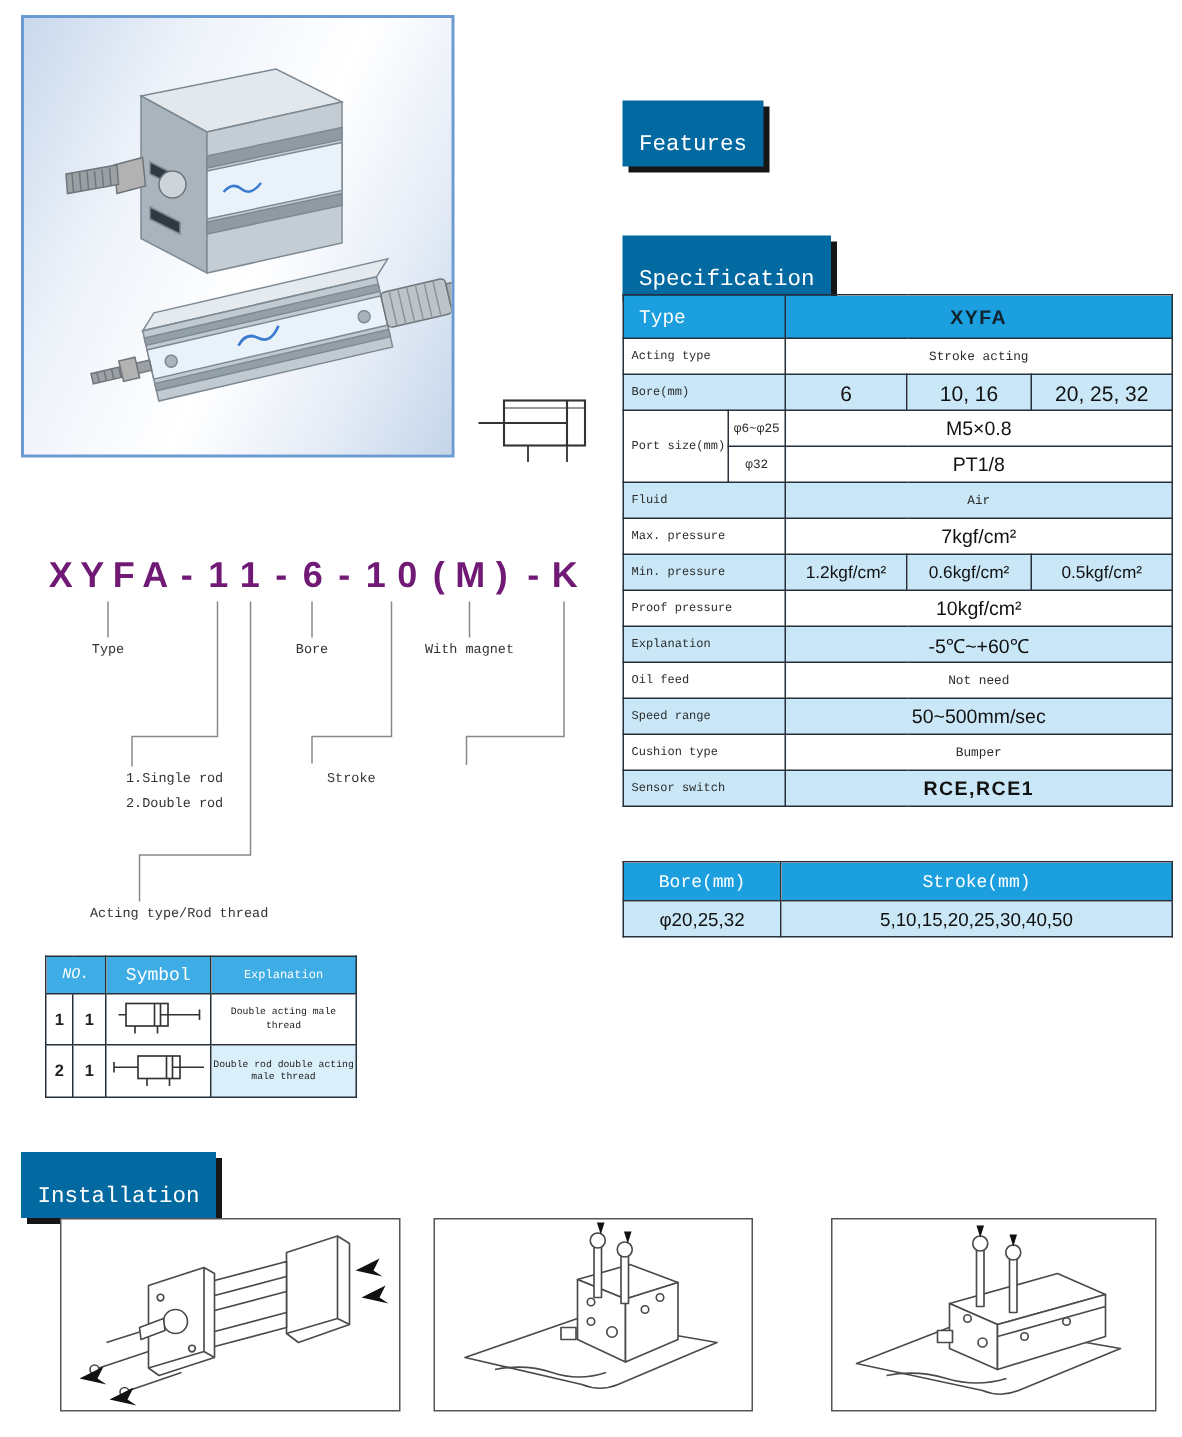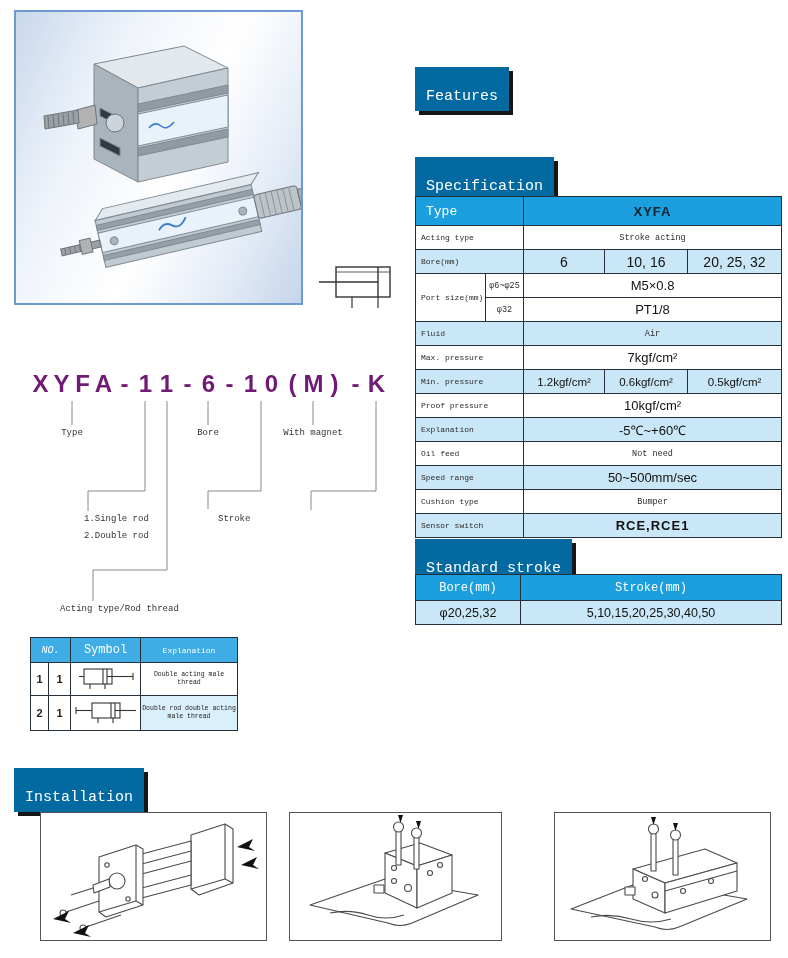--- a/index.html
+++ b/index.html
@@ -198,21 +198,20 @@
       <td colspan="2" class="lbl">Cushion type</td>
       <td colspan="3" class="sm">Bumper</td>
     </tr>
     <tr class="tint">
       <td colspan="2" class="lbl">Sensor switch</td>
       <td colspan="3" class="big" style="font-weight:bold;letter-spacing:1px">RCE,RCE1</td>
     </tr>
   </tbody>
     </table>
 
-  <div class="banner" style="left:415px;top:539px;">Standard stroke</div>
 
   <table class="stroke-table">
     <colgroup>
         <col style="width:105px">
         <col style="width:261px">
       </colgroup>
     <tbody>
         <tr>
       <td class="hd">Bore(mm)</td>
       <td class="hd">Stroke(mm)</td>

